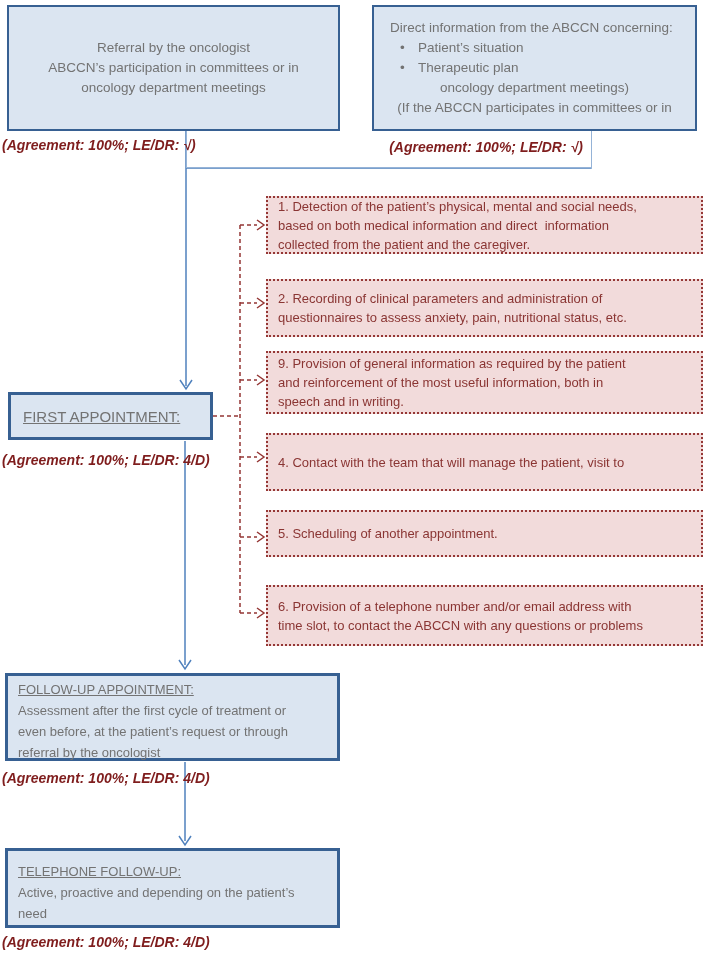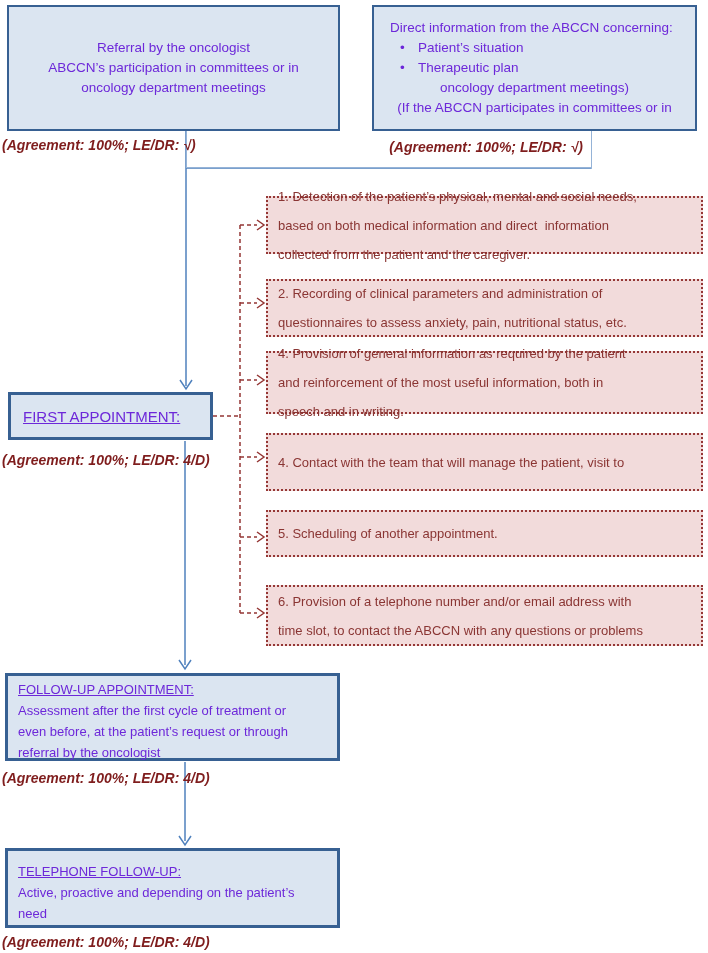--- a/index.html
+++ b/index.html
@@ -3,39 +3,39 @@
 <meta charset="utf-8">
 <style>
   html,body{margin:0;padding:0;background:#fff;}
   #stage{
     position:relative;width:708px;height:953px;background:#ffffff;
     font-family:"Liberation Sans", sans-serif;overflow:hidden;
   }
   svg.connectors{position:absolute;left:0;top:0;z-index:1;pointer-events:none;}
   .bluebox{
     position:absolute;box-sizing:border-box;background:#dbe5f1;
-    border:2px solid #376092;color:#6d28d9;z-index:3;
+    border:2px solid #376092;color:#737373;z-index:3;
     display:flex;flex-direction:column;justify-content:center;
   }
   .bluebox .bline{white-space:pre;}
   .thick{border-width:3px;}
   .centered{text-align:center;}
   .agree{
     position:absolute;z-index:4;color:#7f1d1d;font-weight:bold;font-style:italic;
     font-size:14px;white-space:pre;
   }
   .agree-rect{
     position:absolute;box-sizing:border-box;background:#ffffff;
     border:1px solid #95b3d7;border-top:none;z-index:2;
   }
   .pinkbox{
     position:absolute;box-sizing:border-box;background:#f2dbdb;
     border:2px dotted #953735;color:#8a3533;z-index:3;
     display:flex;flex-direction:column;justify-content:center;
-    font-size:13px;line-height:19px;padding:2px 10px;gap:10px;
+    font-size:13px;line-height:19px;padding:2px 10px;
   }
   .pinkbox .sline{white-space:pre;}
   .title-underline{text-decoration:underline;}
   .topbox{font-size:13.5px;line-height:20px;}
   .bullet-row{display:flex;padding-left:20px;}
   .bullet-glyph{width:18px;flex:0 0 18px;}
   .fubody{font-size:13px;line-height:21px;}
 </style>
 </head>
 <body>
@@ -109,21 +109,21 @@
   <div class="pinkbox" style="left:266px;top:196px;width:437px;height:58px;">
     <div class="sline">1. Detection of the patient’s physical, mental and social needs,</div>
     <div class="sline">based on both medical information and direct  information</div>
     <div class="sline">collected from the patient and the caregiver.</div>
   </div>
   <div class="pinkbox" style="left:266px;top:279px;width:437px;height:58px;">
     <div class="sline">2. Recording of clinical parameters and administration of</div>
     <div class="sline">questionnaires to assess anxiety, pain, nutritional status, etc.</div>
   </div>
   <div class="pinkbox" style="left:266px;top:351px;width:437px;height:63px;">
-    <div class="sline">4. Provision of general information as required by the patient</div>
+    <div class="sline">9. Provision of general information as required by the patient</div>
     <div class="sline">and reinforcement of the most useful information, both in</div>
     <div class="sline">speech and in writing.</div>
   </div>
   <div class="pinkbox" style="left:266px;top:433px;width:437px;height:58px;">
     <div class="sline">4. Contact with the team that will manage the patient, visit to</div>
   </div>
   <div class="pinkbox" style="left:266px;top:510px;width:437px;height:47px;">
     <div class="sline">5. Scheduling of another appointment.</div>
   </div>
   <div class="pinkbox" style="left:266px;top:585px;width:437px;height:61px;">

